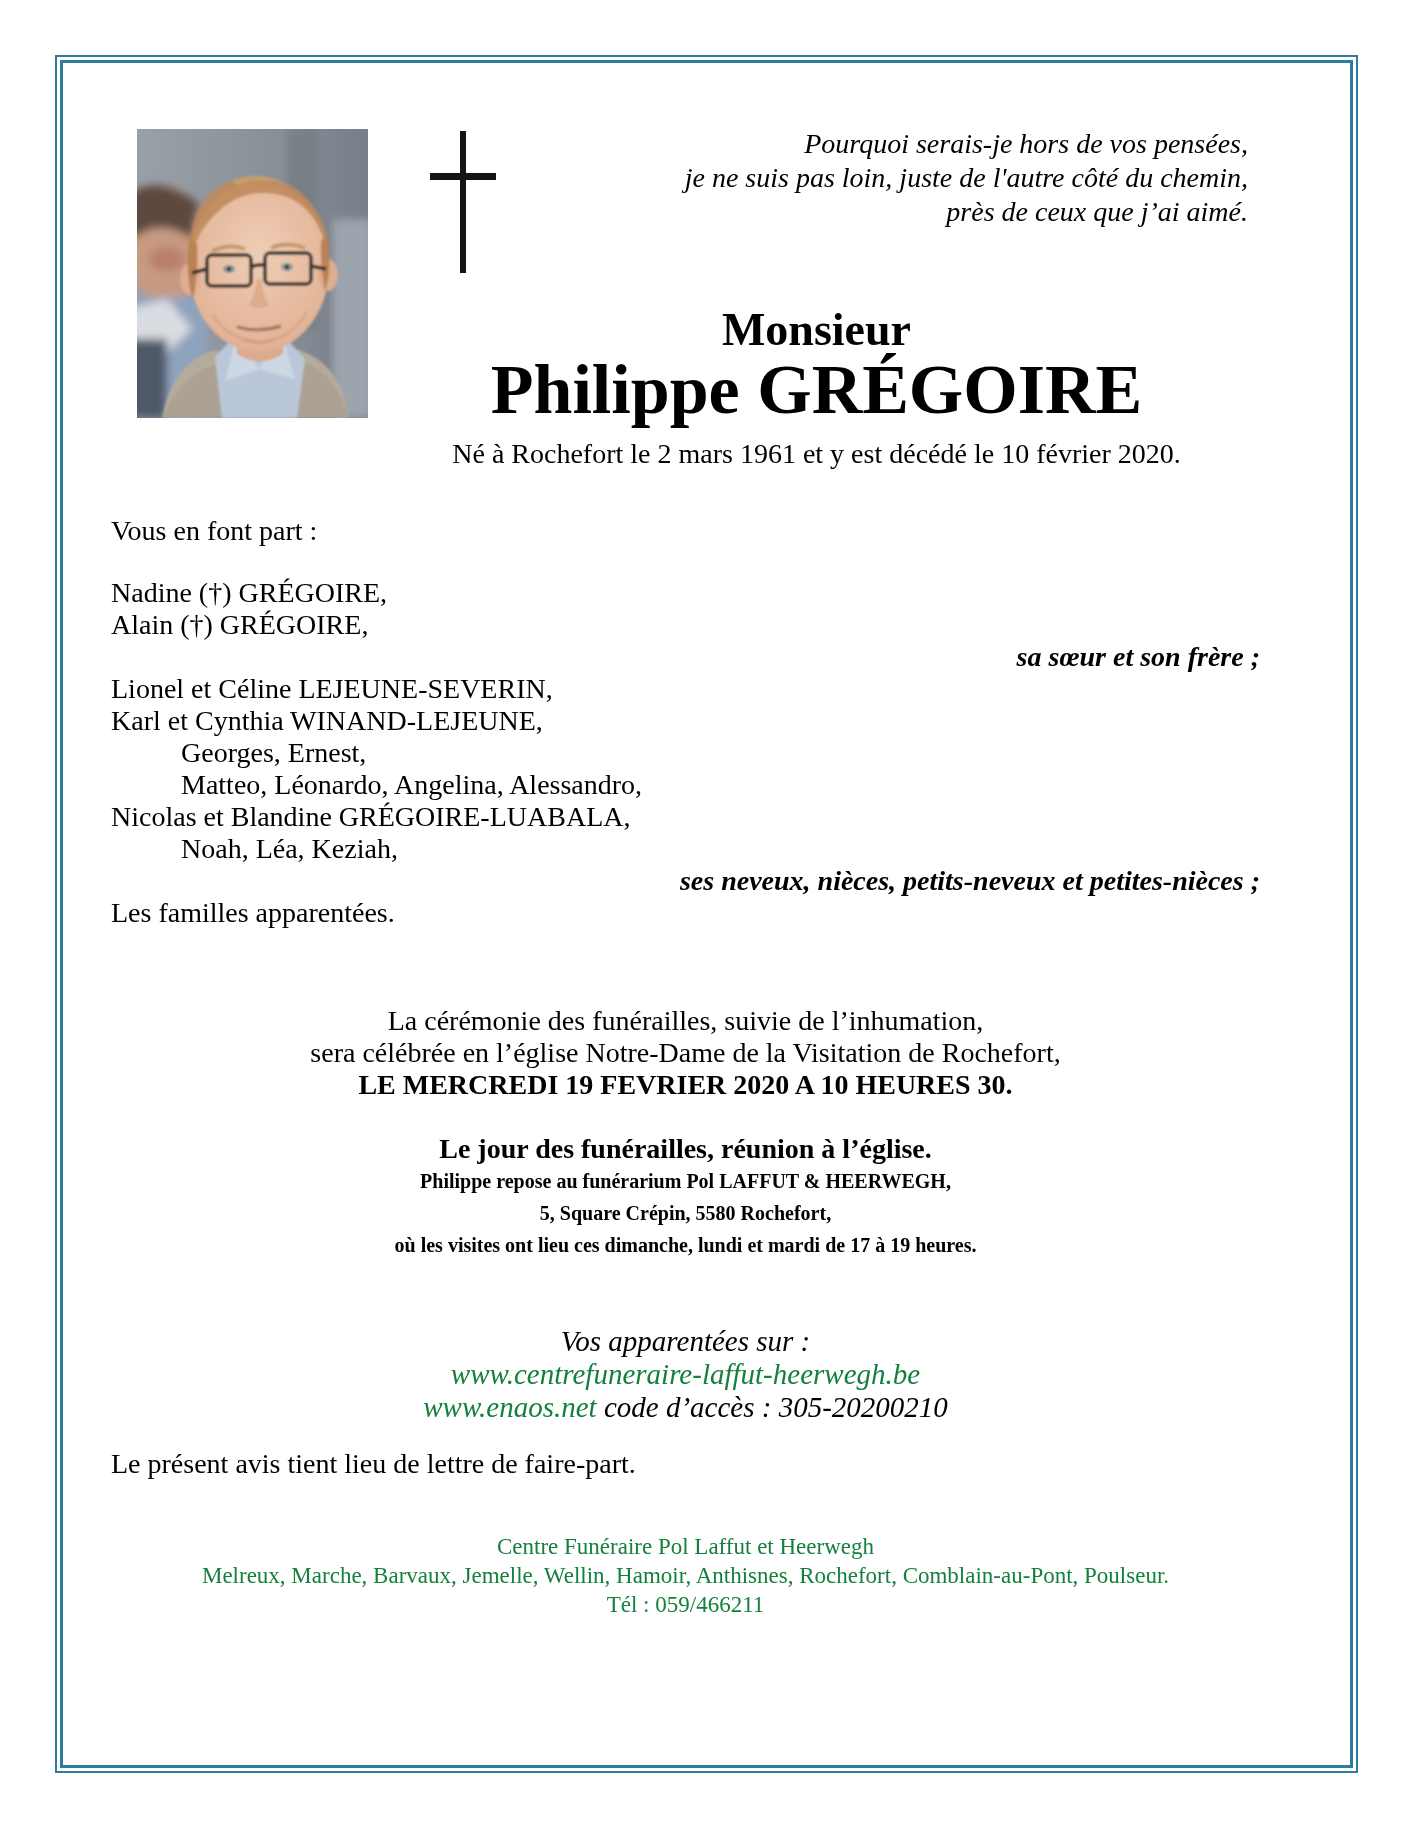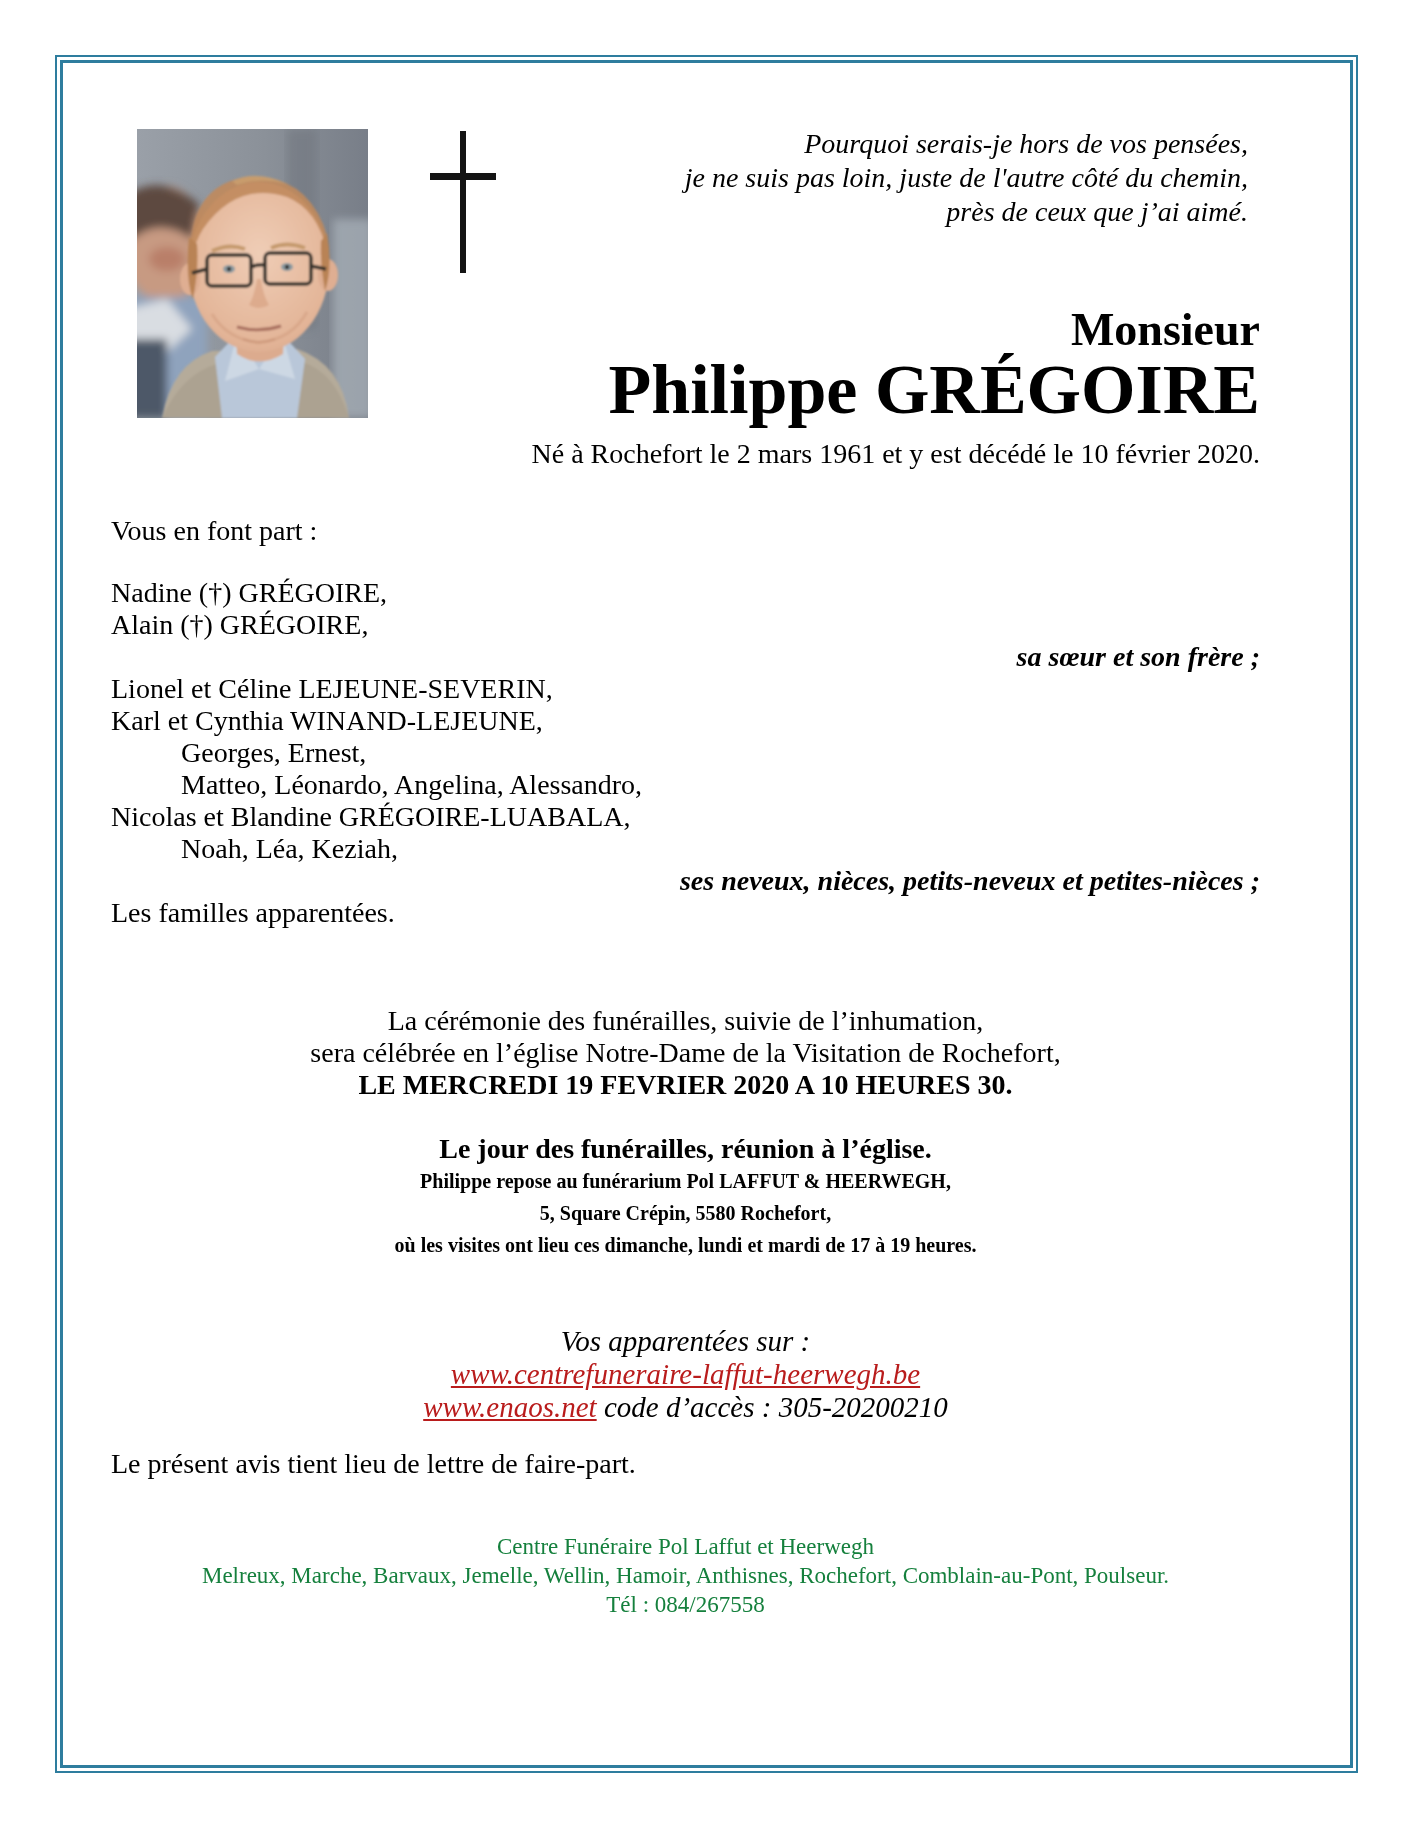--- a/index.html
+++ b/index.html
@@ -25,36 +25,36 @@
     position:absolute; left:26px; top:2px; width:231px; height:289px; overflow:hidden;
   }
   .photo svg { display:block; width:100%; height:100%; }
   .cross { position:absolute; left:319px; top:4px; width:66px; height:142px; }
   .cross .v { position:absolute; left:30px; top:0; width:6px; height:142px; background:#141414; }
   .cross .h { position:absolute; left:0; top:42px; width:66px; height:7px; background:#141414; }
   .quote {
     text-align:right; font-style:italic; font-size:28px; line-height:34px; padding-right:12px;
   }
   
-  .title-wrap { margin-left:262px; text-align:right; }
+  .title-wrap { margin-left:262px; text-align:center; }
   .h-monsieur { font-size:46px; font-weight:bold; line-height:58px; }
   .h-name { font-size:70px; font-weight:bold; line-height:62px; }
   .life-dates { font-size:28px; line-height:34px; margin-top:16px; }
   
   .intro { margin-top:44px; font-size:28px; line-height:32px; }
   .names { margin-top:30px; font-size:28px; line-height:32px; }
   .names .row { white-space:pre; }
   .names .indent { padding-left:70px; }
   .caption { text-align:right; font-weight:bold; font-style:italic; }
   .ceremony { margin-top:76px; text-align:center; font-size:28px; line-height:32px; }
   .bold-line { font-weight:bold; }
   .reunion { margin-top:32px; text-align:center; font-size:28px; line-height:32px; font-weight:bold; }
   .funerarium { text-align:center; font-size:20px; line-height:32px; font-weight:bold; }
   .condolences { margin-top:64px; text-align:center; font-style:italic; font-size:29px; line-height:33px; }
-  .condolences a { color:#b91c1c; text-decoration:underline; cursor:pointer; }
+  .condolences a { color:#15803d; cursor:pointer; }
   .notice { margin-top:24px; font-size:28px; line-height:32px; }
   .footer { margin-top:52px; text-align:center; color:#15803d; font-size:23px; line-height:29px; }
 </style>
 </head>
 <body>
 
 <div class="page">
   <div class="frame-outer">
     <div class="frame-inner">
 
@@ -198,19 +198,19 @@
           <div>Vos apparentées sur :</div>
           <div><a>www.centrefuneraire-laffut-heerwegh.be</a></div>
           <div><a>www.enaos.net</a> <span>code d’accès : 305-20200210</span></div>
         </div>
 
         <div class="notice">Le présent avis tient lieu de lettre de faire-part.</div>
 
         <div class="footer">
           <div>Centre Funéraire Pol Laffut et Heerwegh</div>
           <div>Melreux, Marche, Barvaux, Jemelle, Wellin, Hamoir, Anthisnes, Rochefort, Comblain-au-Pont, Poulseur.</div>
-          <div>Tél : 084/267558</div>
+          <div>Tél : 059/466211</div>
         </div>
 
       </div>
     </div>
   </div>
 </div>
 
 </body></html>

